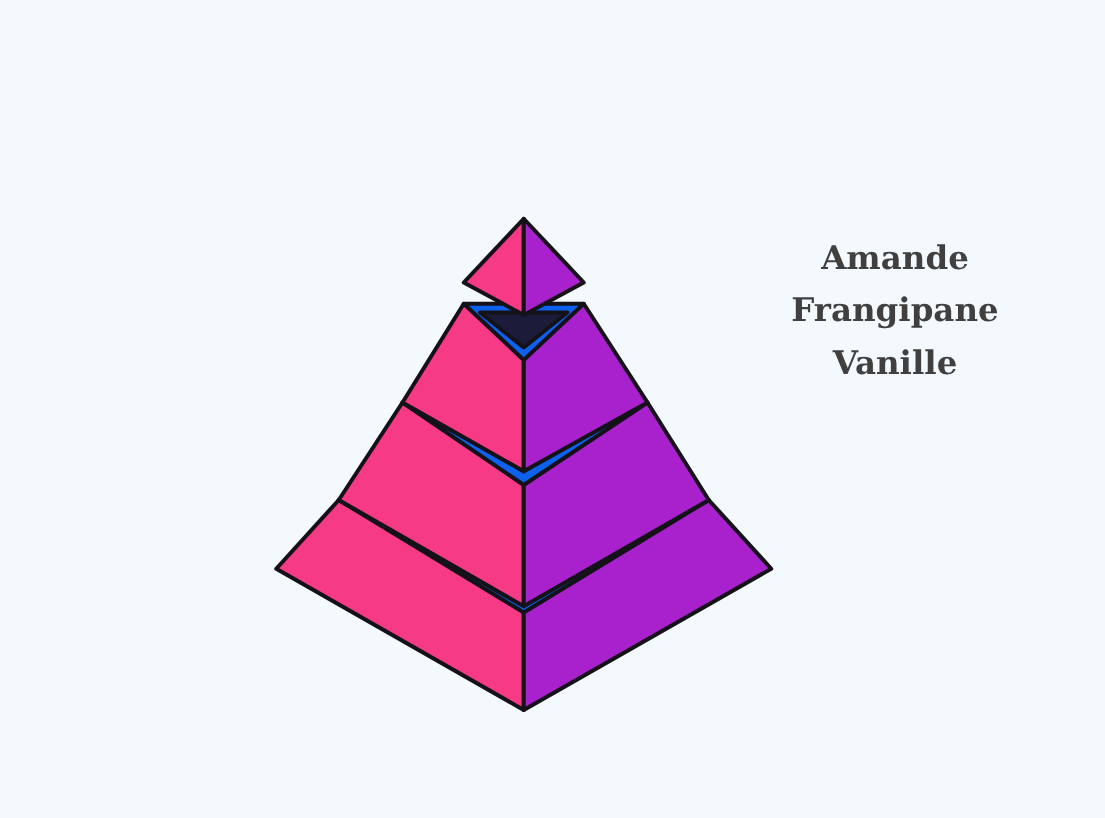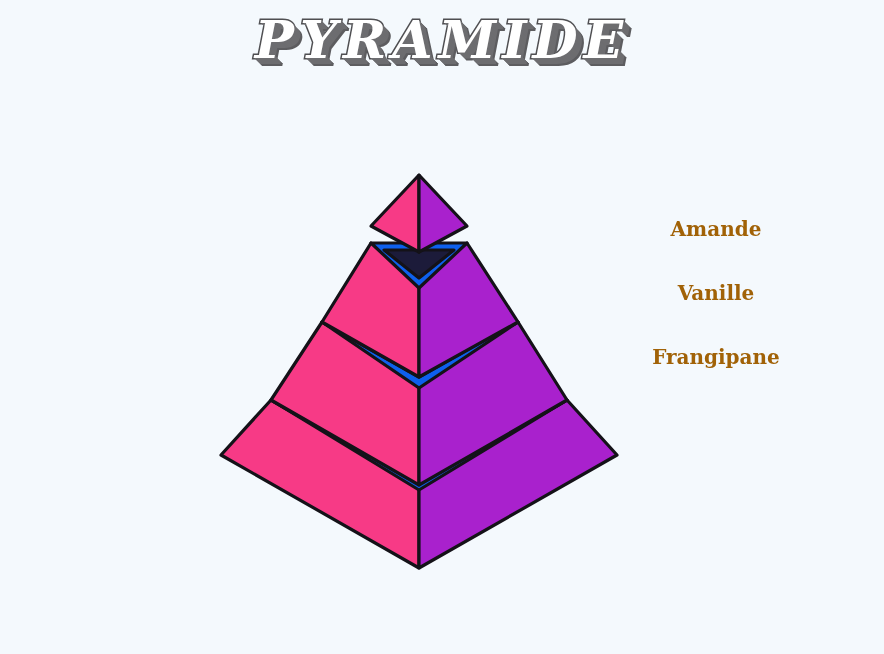--- a/index.html
+++ b/index.html
@@ -61,25 +61,24 @@
     position: absolute;
     left: 618px;
     top: 186px;
     width: 196px;
     text-align: center;
     user-select: none;
   }
   .note-line {
     font-family: "DejaVu Serif", serif;
     font-weight: bold;
-    font-size: 20px;
+    font-size: 26px;
     line-height: 42px;
-    color: #a16207;
+    color: #404040;
     white-space: nowrap;
-    margin-top: 22px;
   }
 
   
   .pyramid-wrap {
     position: absolute;
     left: 0;
     top: 0;
     width: 884px;
     height: 654px;
     pointer-events: none;
@@ -88,21 +87,20 @@
     display: block;
     pointer-events: auto;
   }
 </style>
 </head>
 <body>
 
 <div id="stage">
 
   <div class="title-block">
-    <div class="title-line">PYRAMIDE</div>
   </div>
 
   <div class="pyramid-wrap">
     <svg width="884" height="654" viewBox="0 0 884 654">
 
       <g>
 
         <polygon points="419,568 221,455 271,400 419,485" fill="#f73a86" stroke="#141218" stroke-width="3.2" stroke-linejoin="round"></polygon>
 
         <polygon points="419,568 617,455 567,400 419,485" fill="#a921cd" stroke="#141218" stroke-width="3.2" stroke-linejoin="round"></polygon>
@@ -129,17 +127,17 @@
       <g>
         <polygon points="419,175 371,226 419,252" fill="#f73a86" stroke="#141218" stroke-width="3.2" stroke-linejoin="round"></polygon>
         <polygon points="419,175 467,226 419,252" fill="#a921cd" stroke="#141218" stroke-width="3.2" stroke-linejoin="round"></polygon>
       </g>
 
     </svg>
   </div>
 
   <div class="notes-block">
     <div class="note-line">Amande</div>
+    <div class="note-line">Frangipane</div>
     <div class="note-line">Vanille</div>
-    <div class="note-line">Frangipane</div>
   </div>
 
 </div>
 
 </body></html>

